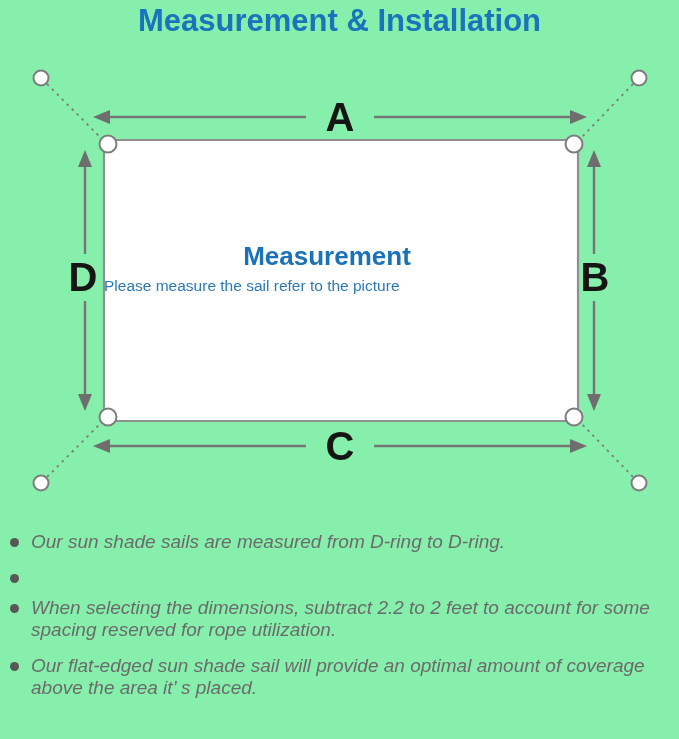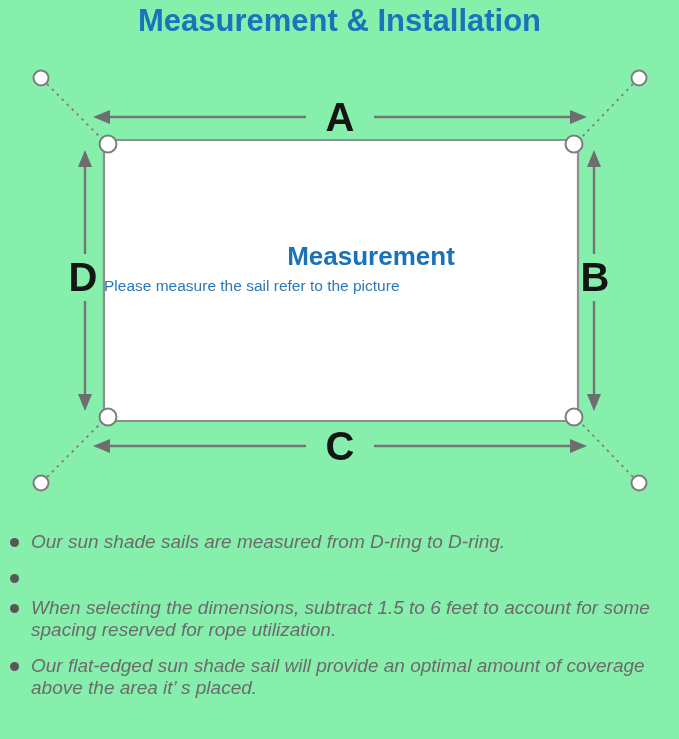--- a/index.html
+++ b/index.html
@@ -41,21 +41,20 @@
   }
   .center-title {
     position: absolute;
     left: 104px;
     width: 446px;
     top: 241px;
     text-align: center;
     font-size: 26px;
     font-weight: bold;
     color: #1a72b8;
-    padding-left: 44px;
   }
   .center-subtitle {
     position: absolute;
     left: 104px;
     width: 398px;
     top: 277px;
     text-align: left;
     font-size: 15.5px;
     font-weight: normal;
     color: #2b79b8;
@@ -161,21 +160,21 @@
   <div class="bullet-list">
     <div class="bullet-item">
       <span class="bullet-dot"></span>
       <span class="bullet-text">Our sun shade sails are measured from D-ring to D-ring.</span>
     </div>
     <div class="bullet-item">
       <span class="bullet-dot"></span>
     </div>
     <div class="bullet-item">
       <span class="bullet-dot"></span>
-      <span class="bullet-text">When selecting the dimensions, subtract 1.5 to 6 feet to account for some spacing reserved for rope utilization.</span>
+      <span class="bullet-text">When selecting the dimensions, subtract 2.2 to 2 feet to account for some spacing reserved for rope utilization.</span>
     </div>
     <div class="bullet-item">
       <span class="bullet-dot"></span>
       <span class="bullet-text">Our flat-edged sun shade sail will provide an optimal amount of coverage above the area it’ s placed.</span>
     </div>
   </div>
 
 </div>
 
 </body></html>

